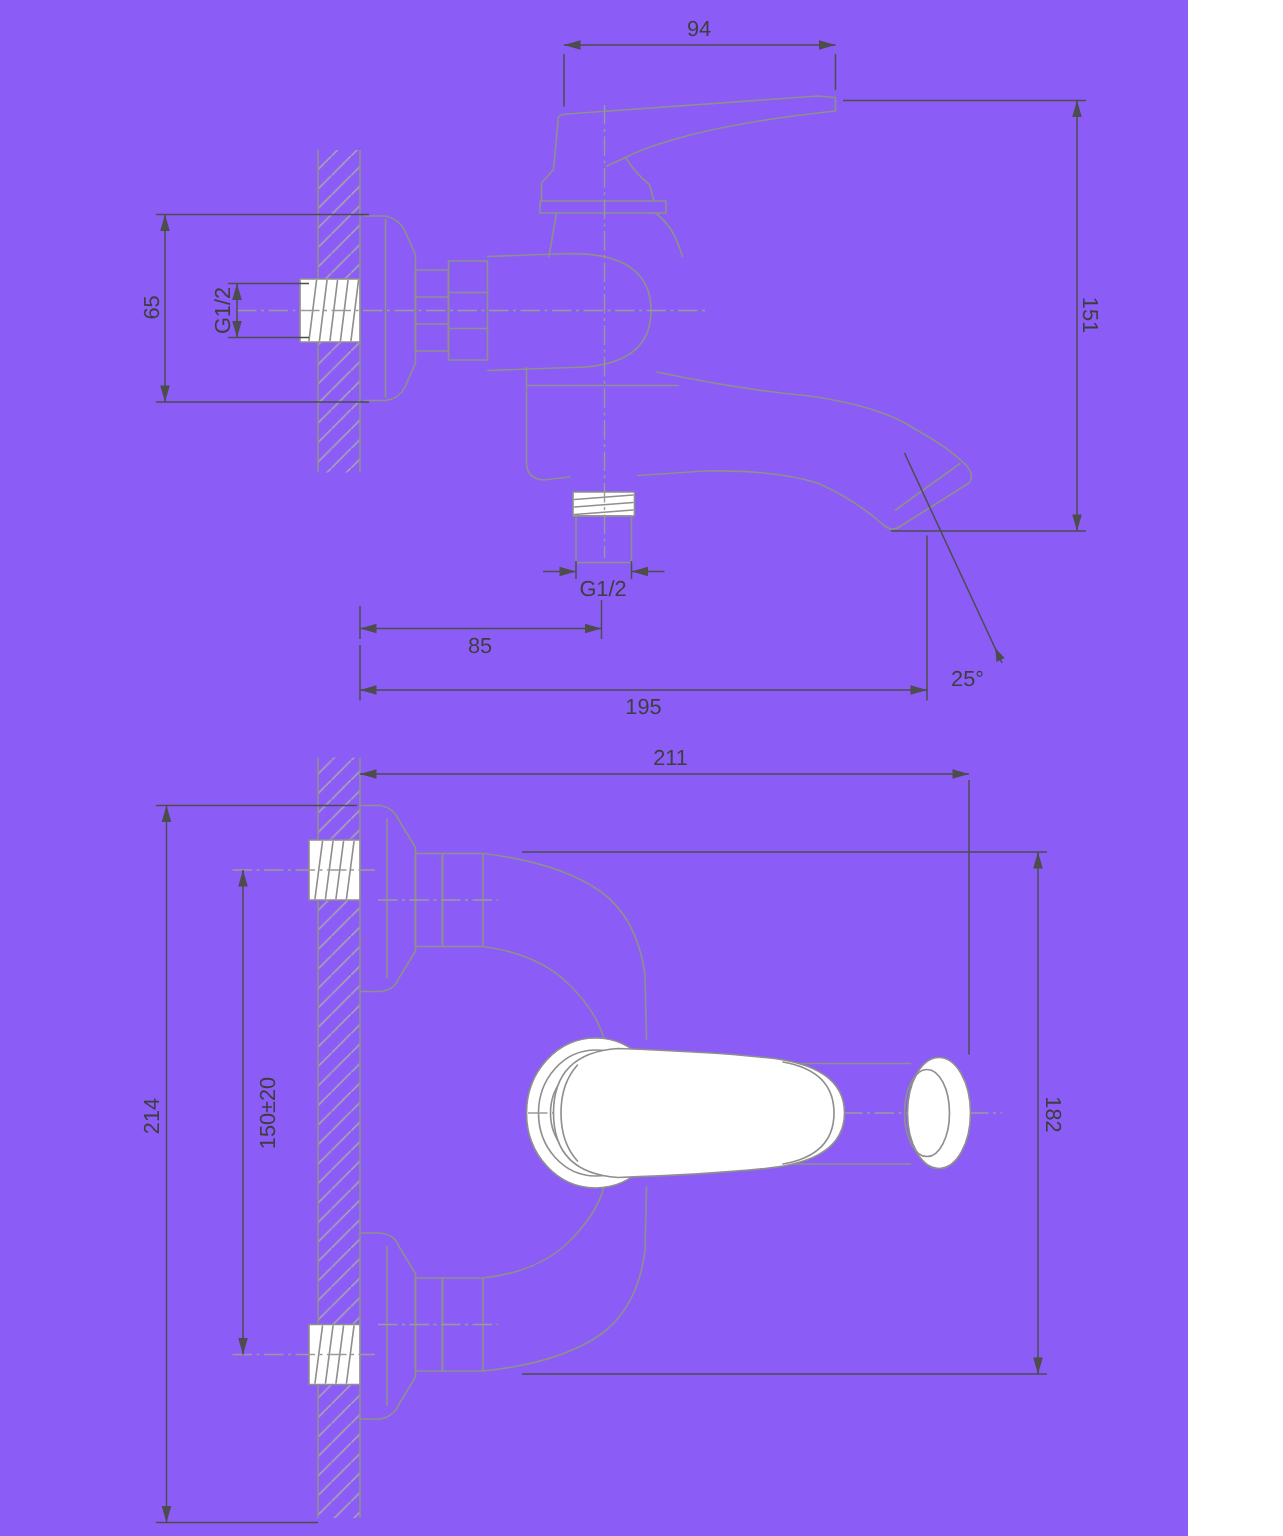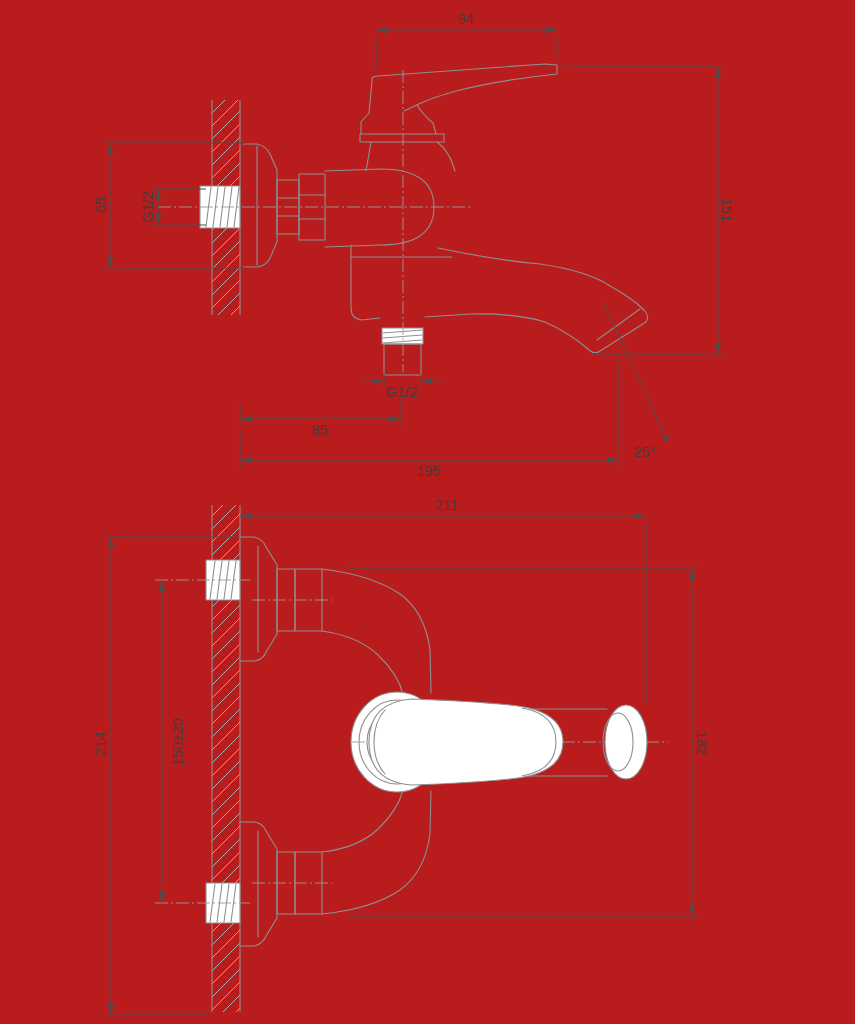--- a/index.html
+++ b/index.html
@@ -1,16 +1,16 @@
 <!DOCTYPE html>
 <html><head>
 <meta charset="utf-8">
 <style>
   html,body { margin:0; padding:0; background:#ffffff; }
-  .stage { width:855px; height:1024px; position:relative; background:#b91c1c; overflow:hidden; }
+  .stage { width:792px; height:1024px; position:relative; background:#8b5cf6; overflow:hidden; }
   svg { display:block; }
   .dim-t { font: 14.5px "Liberation Sans", sans-serif; fill:#3e3e3e; }
   .draw  { stroke:#8f8f8f; stroke-width:1.1; fill:none; stroke-linejoin:round; stroke-linecap:round; }
   .draww { stroke:#8f8f8f; stroke-width:1.1; fill:#ffffff; stroke-linejoin:round; }
   .dim   { stroke:#4d4d4d; stroke-width:1; fill:none; }
   .cl    { stroke:#9a9a9a; stroke-width:0.9; fill:none; stroke-dasharray:13 3 2 3; }
   .wallln{ stroke:#8f8f8f; stroke-width:1.1; }
 </style>
 </head>
 <body>

